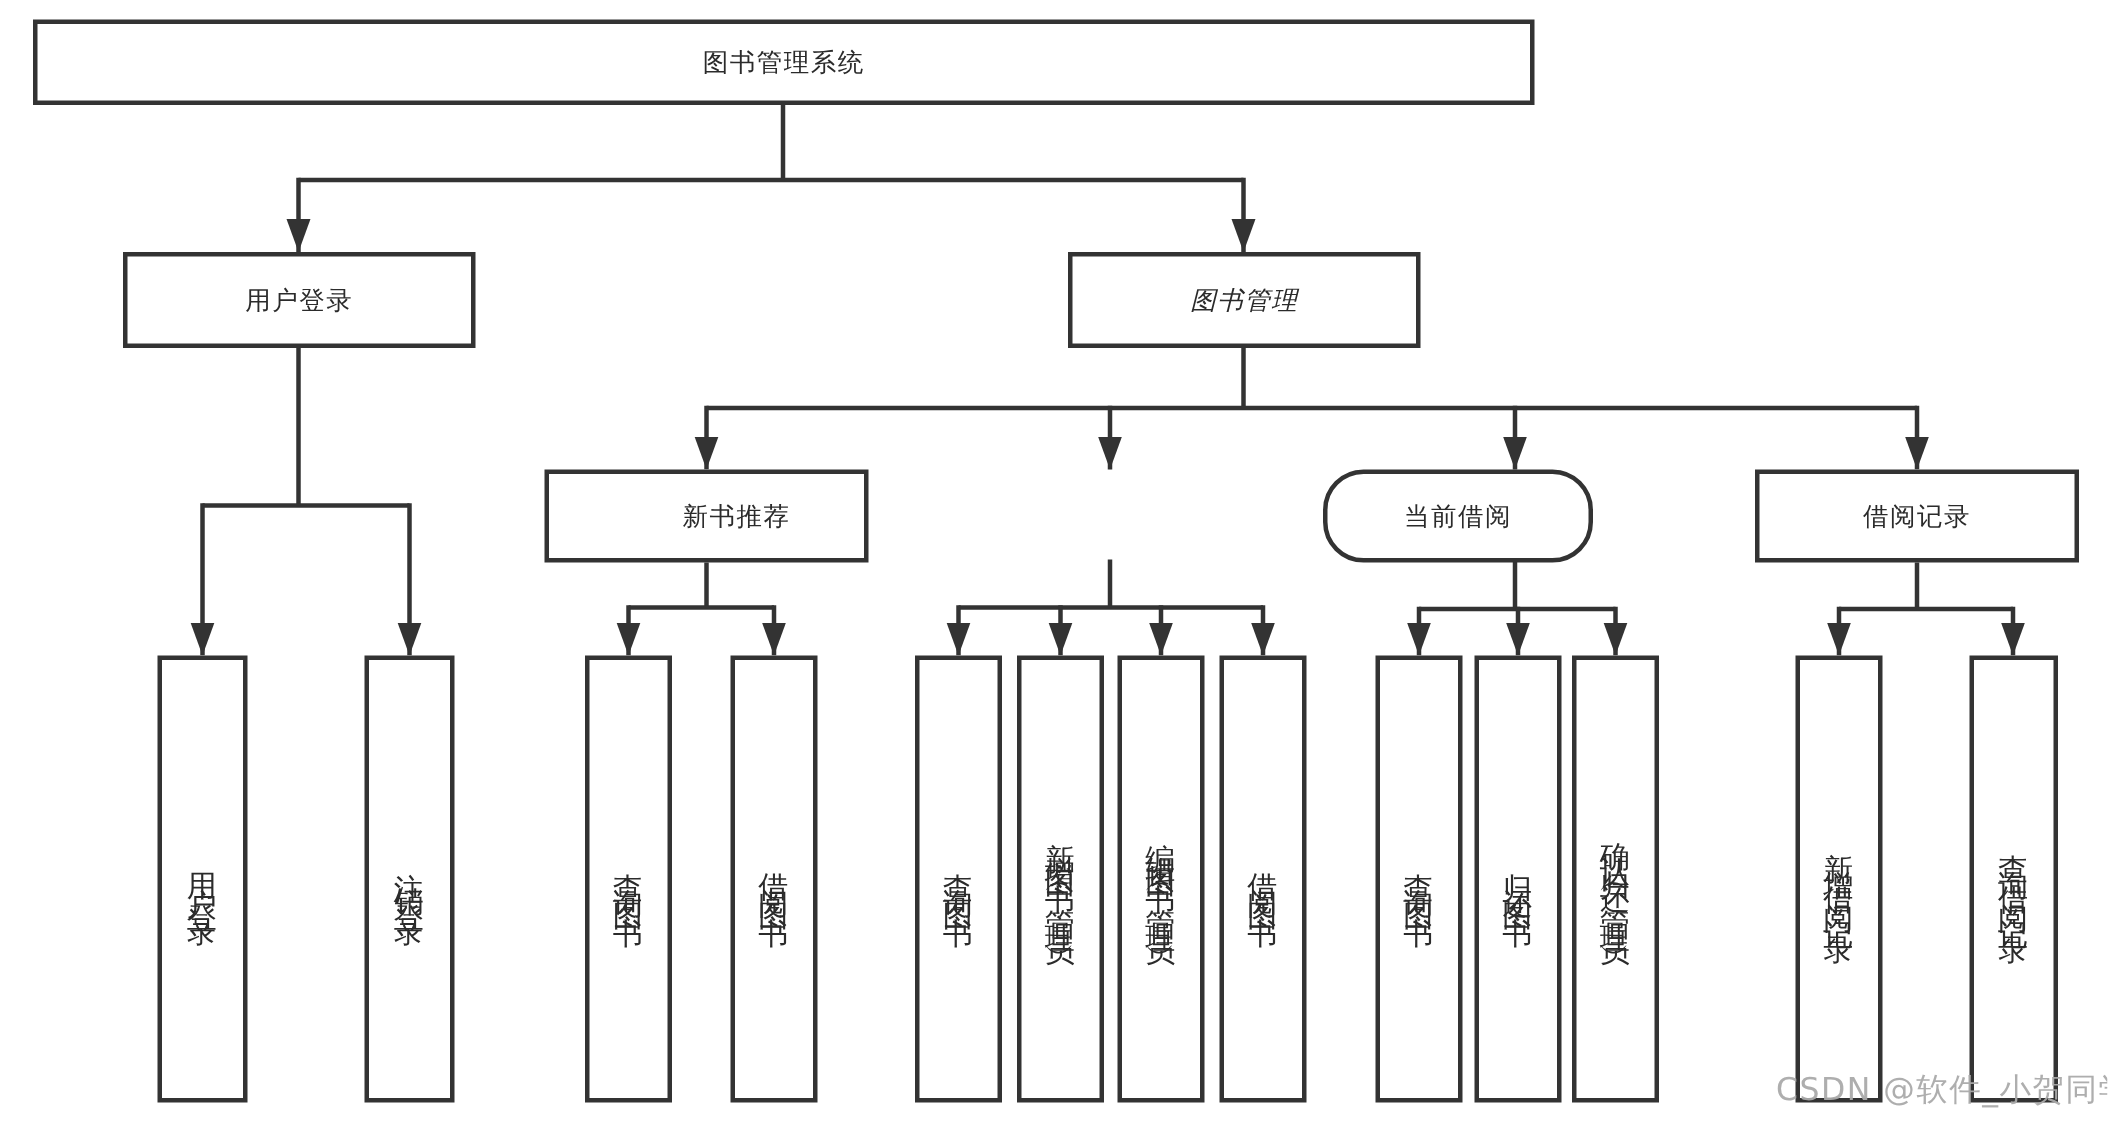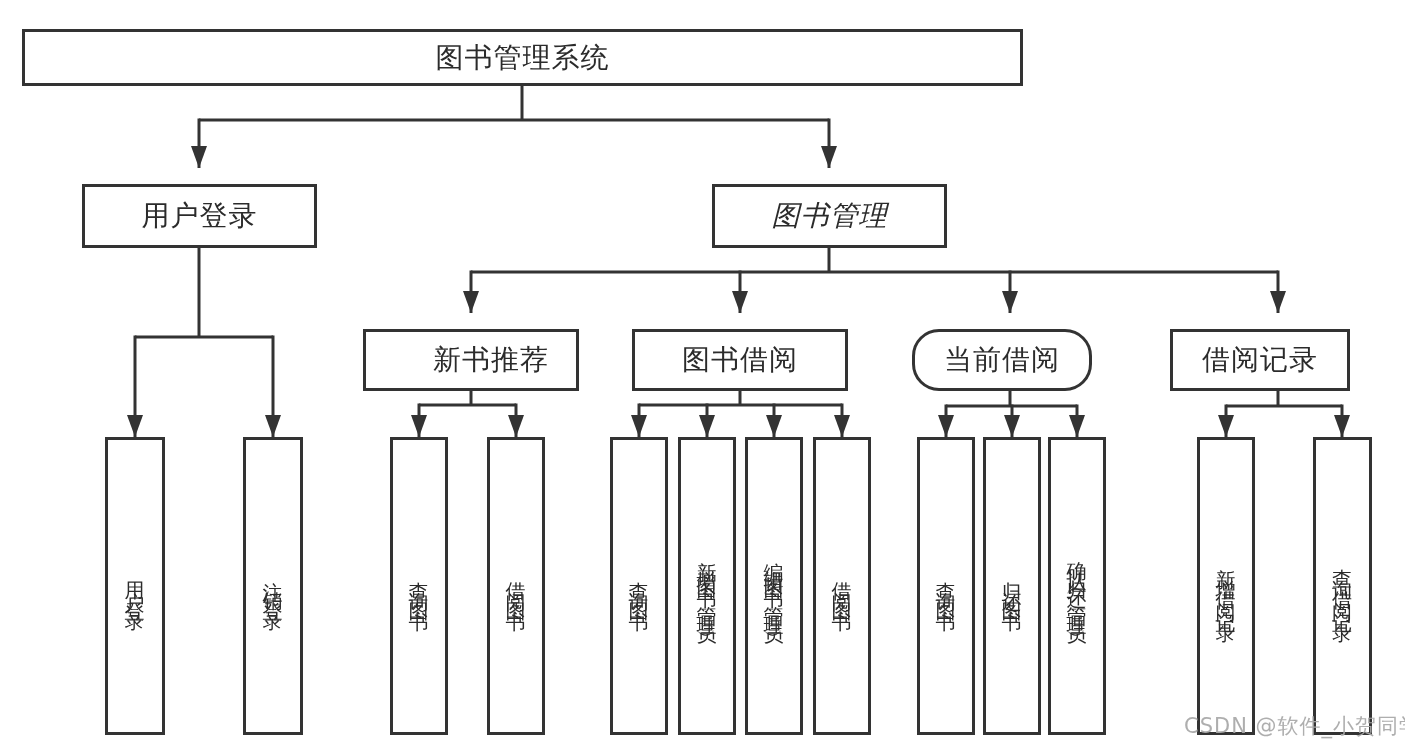--- a/index.html
+++ b/index.html
@@ -16,21 +16,21 @@
     position: absolute;
     box-sizing: border-box;
     border: 3px solid #333333;
     background: #ffffff;
     display: flex;
     align-items: center;
     justify-content: center;
     color: #2b2b2b;
     text-align: center;
   }
-  .h { font-size: 28px; letter-spacing: 1px; margin-top: 16px; }
+  .h { font-size: 17px; letter-spacing: 1px; }
   .v { font-size: 20px; }
   .v .txt {
     writing-mode: vertical-rl;
     text-orientation: mixed;
     line-height: 1;
     white-space: nowrap;
   }
   .sp-short .txt { letter-spacing: 10px; }
   .sp-med   .txt { letter-spacing: 11px; }
   .sp-long  .txt { letter-spacing: 9px; }
@@ -107,27 +107,24 @@
   <div class="node h" style="left:82px; top:168px; width:235px; height:64px;">
     <span class="txt">用户登录</span>
   </div>
   <div class="node h" style="left:712px; top:168px; width:235px; height:64px;font-style:italic;">
     <span class="txt">图书管理</span>
   </div>
 
   <div class="node h" style="left:363px; top:313px; width:216px; height:62px;padding-left:40px;">
     <span class="txt">新书推荐</span>
   </div>
-  <div class="node h" style="left:632px; top:313px; width:216px; height:62px;">
-    <span class="txt">图书借阅</span>
-  </div>
-  <div class="node h" style="left:912px; top:313px; width:180px; height:62px;border-radius:27px;">
+  <div class="node h" style="left:882px; top:313px; width:180px; height:62px;border-radius:27px;">
     <span class="txt">当前借阅</span>
   </div>
-  <div class="node h" style="left:1170px; top:313px; width:180px; height:62px;">
+  <div class="node h" style="left:1170px; top:313px; width:216px; height:62px;">
     <span class="txt">借阅记录</span>
   </div>
 
   <div class="node v sp-short" style="left:105px; top:437px; width:60px; height:298px;">
     <span class="txt">用户登录</span>
   </div>
   <div class="node v sp-short" style="left:243px; top:437px; width:60px; height:298px;">
     <span class="txt">注销登录</span>
   </div>
 

